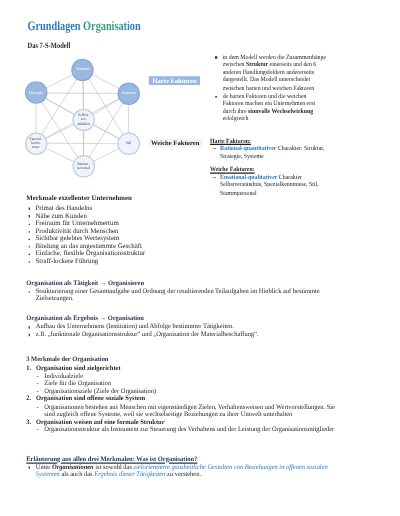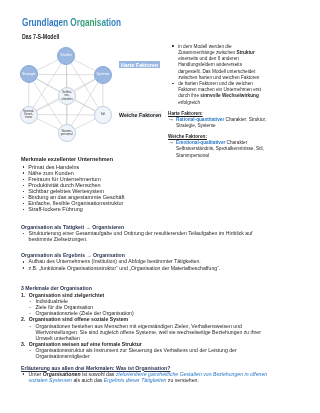--- a/index.html
+++ b/index.html
@@ -1,17 +1,17 @@
 <!DOCTYPE html>
 <html><head>
 <meta charset="utf-8">
 <style>
   html,body{margin:0;padding:0;}
   body{width:300px;height:413px;background:#ffffff;font-family:"Liberation Sans",sans-serif;color:#231f20;overflow:hidden;}
-  .page{position:relative;width:300px;height:367px;}
+  .page{position:relative;width:300px;height:367px;font-family:Liberation Serif, serif;}
   .abs{position:absolute;}
 
   .title{left:22px;top:16.5px;font-size:10.5px;font-weight:700;white-space:nowrap;transform:scaleX(0.782);transform-origin:0 0;
     background:linear-gradient(90deg,#2a76c2 0%,#2a76c2 36%,#2f958e 56%,#35a05d 70%,#2a8ab0 86%,#2a76c2 97%);
     -webkit-background-clip:text;background-clip:text;color:transparent;line-height:1;}
   .subtitle{left:22px;top:33.5px;font-size:6.5px;font-weight:700;white-space:nowrap;transform:scaleX(0.80);transform-origin:0 0;line-height:1;}
 
   
   .diagram{left:0;top:0;width:170px;height:150px;}
   .diagram svg{position:absolute;left:0;top:0;overflow:visible;}

